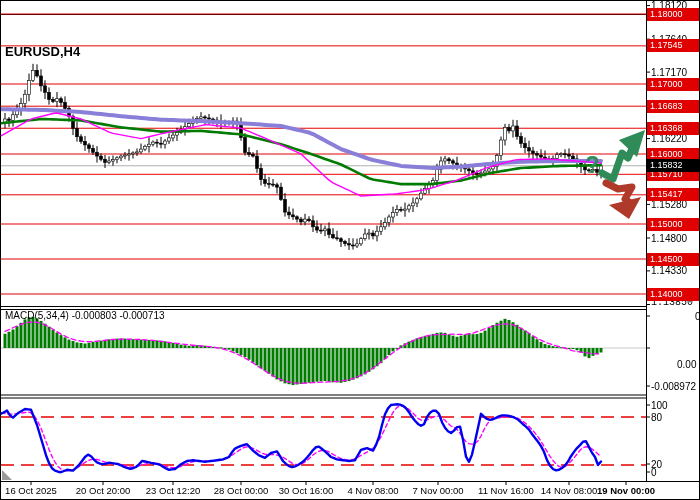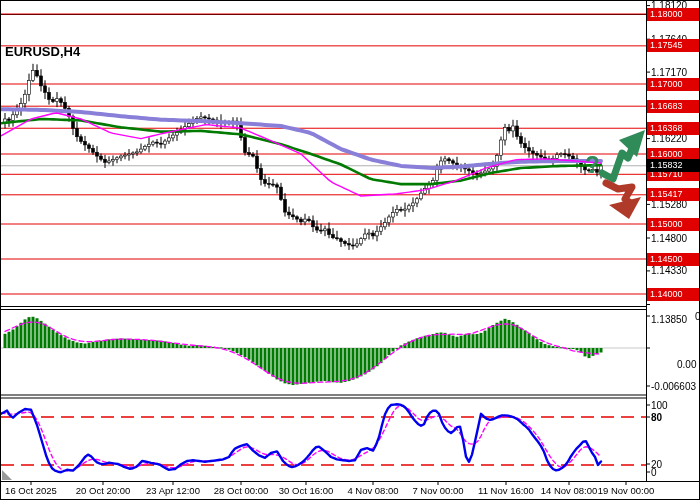--- a/index.html
+++ b/index.html
@@ -522,52 +522,53 @@
       <line x1="172" y1="481" x2="172" y2="484" stroke="#000" stroke-width="1"></line>
       <line x1="240" y1="481" x2="240" y2="484" stroke="#000" stroke-width="1"></line>
       <line x1="305" y1="481" x2="305" y2="484" stroke="#000" stroke-width="1"></line>
       <line x1="372" y1="481" x2="372" y2="484" stroke="#000" stroke-width="1"></line>
       <line x1="437" y1="481" x2="437" y2="484" stroke="#000" stroke-width="1"></line>
       <line x1="505" y1="481" x2="505" y2="484" stroke="#000" stroke-width="1"></line>
       <line x1="568" y1="481" x2="568" y2="484" stroke="#000" stroke-width="1"></line>
       <line x1="625" y1="481" x2="625" y2="484" stroke="#000" stroke-width="1"></line>
     </svg>
   <div id="title">EURUSD,H4</div>
+  <div class="indlabel" style="top:309px">MACD(5,34,4) -0.000803 -0.000713</div>
   <div id="labels">
       <div class="tick" style="top: -0.9px;">1.18120</div>
       <div class="tick" style="top: 32.7px;">1.17640</div>
       <div class="tick" style="top: 65.6px;">1.17170</div>
       <div class="tick" style="top: 132.1px;">1.16220</div>
       <div class="tick" style="top: 197.9px;">1.15280</div>
       <div class="tick" style="top: 231.5px;">1.14800</div>
       <div class="tick" style="top: 264.4px;">1.14330</div>
-      <div class="tick" style="top: 313px;">1.13850</div>
+      <div class="tick" style="top: 296px; font-family: Liberation Mono, monospace;">1.13850</div>
       <div class="pricebox" style="top: 6.5px; background: rgb(224, 0, 0);">1.18000</div>
       <div class="pricebox" style="top: 38.35px; background: rgb(224, 0, 0);">1.17545</div>
       <div class="pricebox" style="top: 76.5px; background: rgb(224, 0, 0);">1.17000</div>
       <div class="pricebox" style="top: 98.69px; background: rgb(224, 0, 0);">1.16683</div>
       <div class="pricebox" style="top: 120.74px; background: rgb(224, 0, 0);">1.16368</div>
       <div class="pricebox" style="top: 146.5px; background: rgb(224, 0, 0);">1.16000</div>
       <div class="pricebox" style="top: 166.8px; background: rgb(224, 0, 0);">1.15710</div>
       <div class="pricebox" style="top: 187.31px; background: rgb(224, 0, 0);">1.15417</div>
       <div class="pricebox" style="top: 216.5px; background: rgb(224, 0, 0);">1.15000</div>
       <div class="pricebox" style="top: 251.5px; background: rgb(224, 0, 0);">1.14500</div>
       <div class="pricebox" style="top: 286.5px; background: rgb(224, 0, 0);">1.14000</div>
       <div class="pricebox" style="top: 158.26px; background: rgb(0, 0, 0);">1.15832</div>
       <div class="tick" style="top: 309.5px; margin-left: 44px;">0.005705</div>
       <div class="tick" style="top: 358px; margin-left: 26px;">0.00</div>
-      <div class="tick" style="top: 379.5px;">-0.006603</div>
+      <div class="tick" style="top: 379.5px;">-0.008972</div>
       <div class="tick" style="top: 398.5px;">100</div>
-      <div class="tick" style="top: 410.5px; font-weight: bold;">80</div>
+      <div class="tick" style="top: 410.5px;">80</div>
       <div class="tick" style="top: 457.5px;">20</div>
       <div class="tick" style="top: 465.5px;">0</div>
       <div class="datelbl" style="left: -5px;">16 Oct 2025</div>
       <div class="datelbl" style="left: 67px;">20 Oct 20:00</div>
-      <div class="datelbl" style="left: 137px;">23 Apr 12:00</div>
+      <div class="datelbl" style="left: 137px;">23 Oct 12:20</div>
       <div class="datelbl" style="left: 205px;">28 Oct 00:00</div>
       <div class="datelbl" style="left: 270px;">30 Oct 16:00</div>
       <div class="datelbl" style="left: 337px;">4 Nov 08:00</div>
       <div class="datelbl" style="left: 402px;">7 Nov 00:00</div>
       <div class="datelbl" style="left: 470px;">11 Nov 16:00</div>
       <div class="datelbl" style="left: 533px;">14 Nov 08:00</div>
-      <div class="datelbl" style="left: 590px;">19 Nov 00:00</div>
+      <div class="datelbl" style="left: 590px; font-weight: bold;">19 Nov 00:00</div>
     </div>
 </div>
 
 </body></html>

